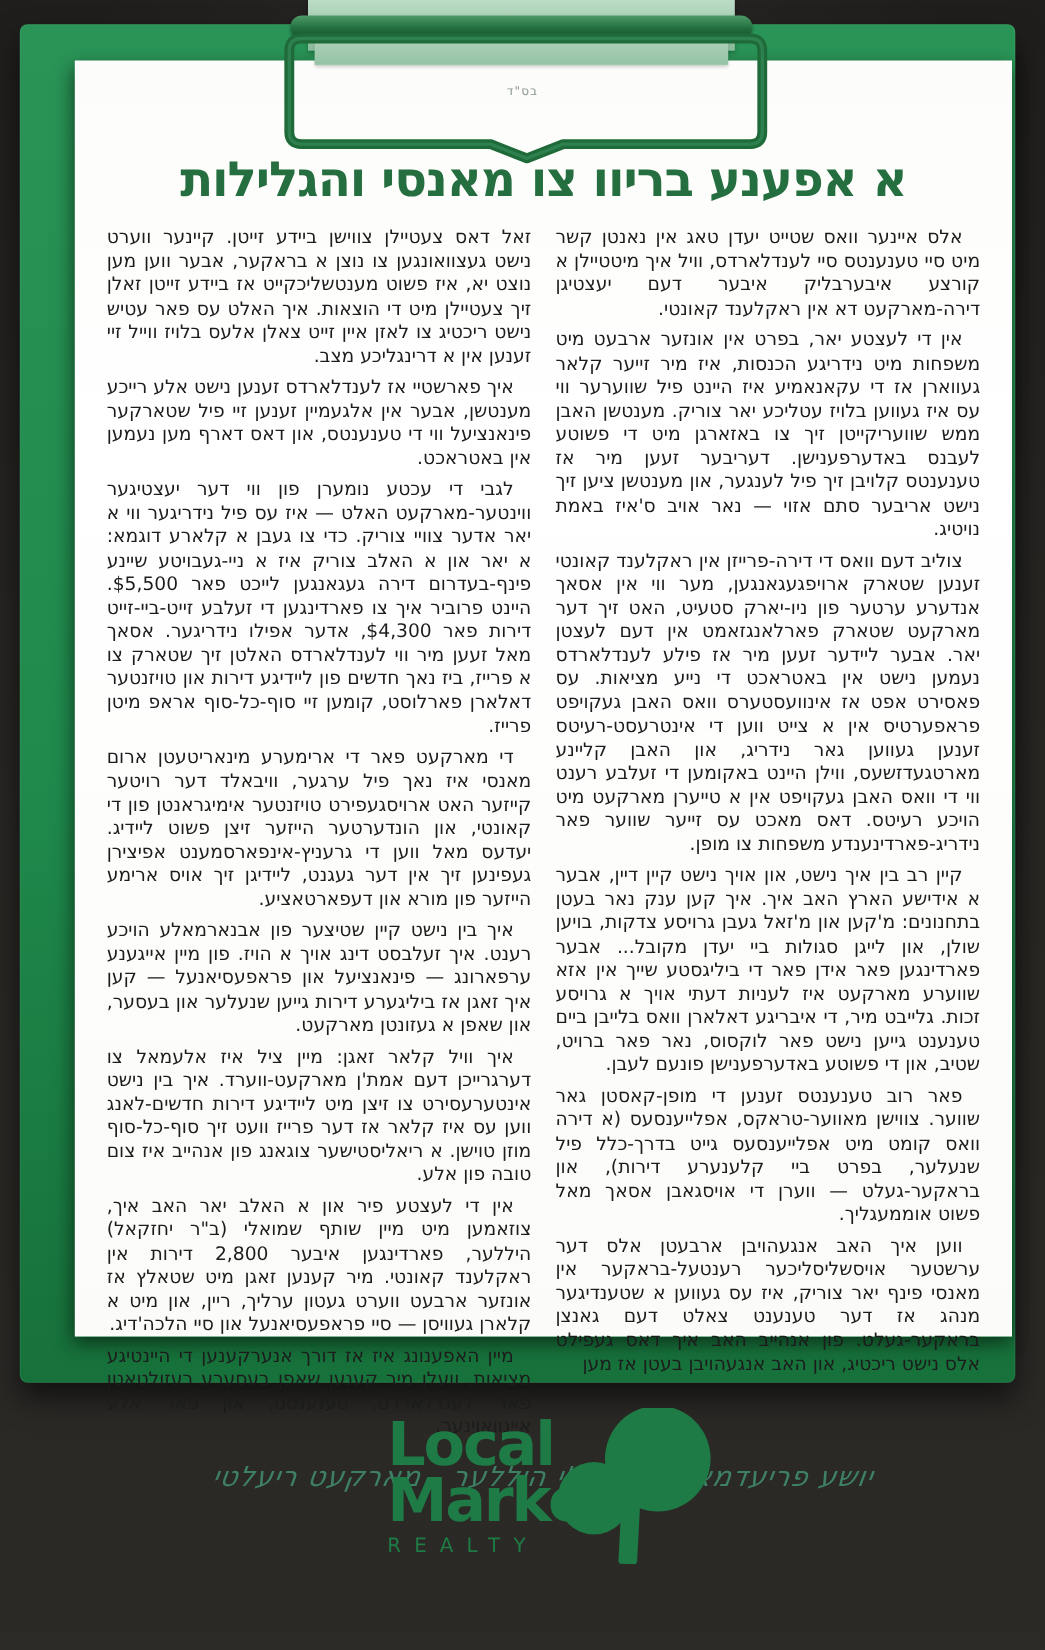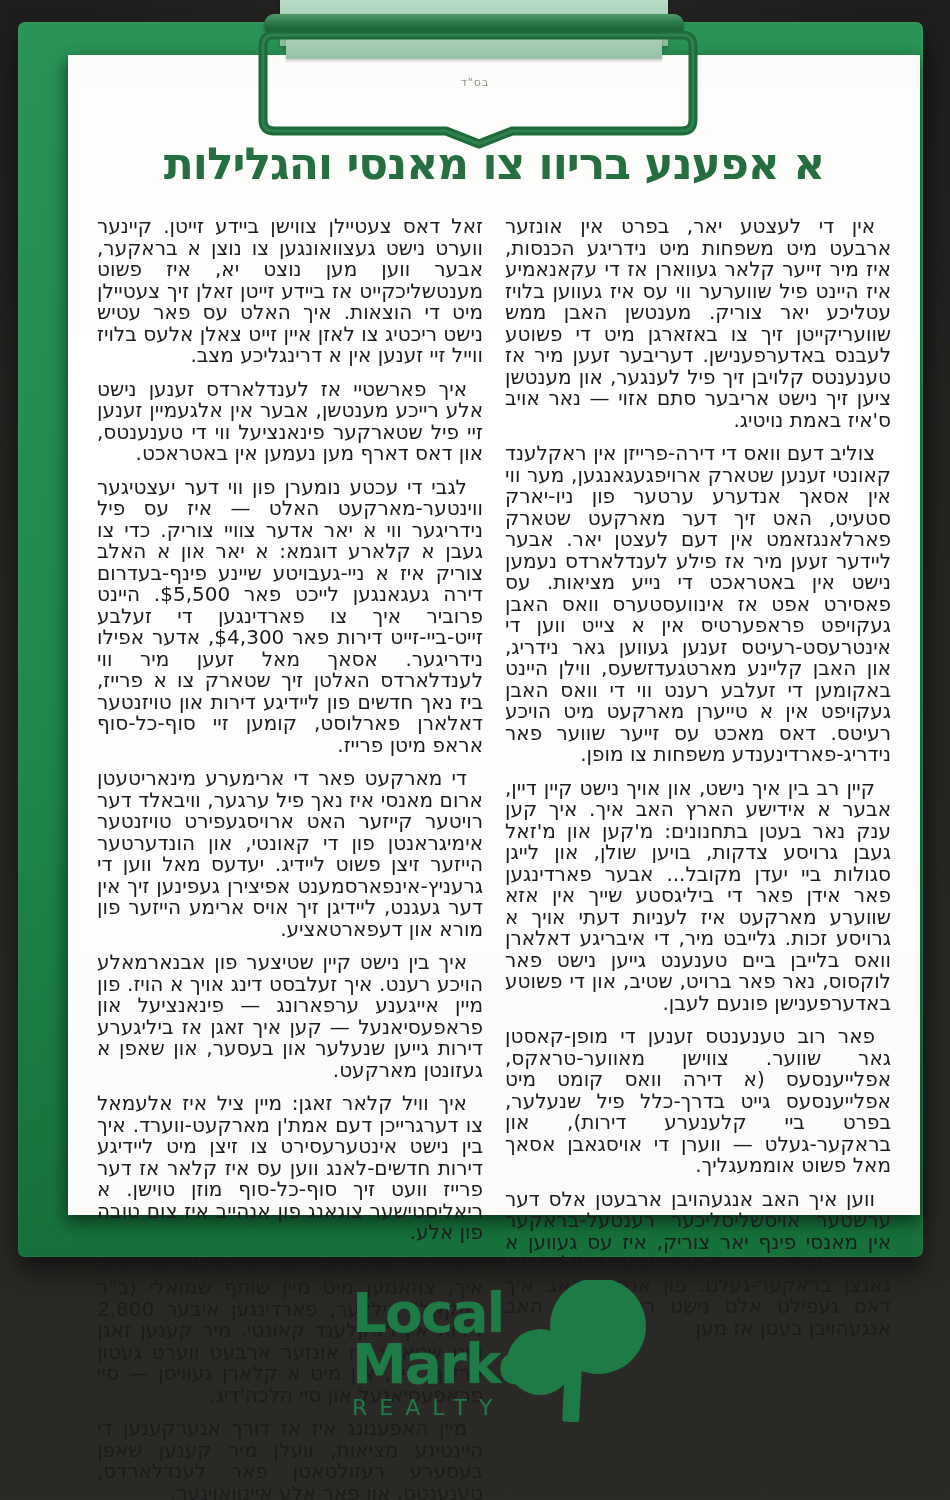--- a/index.html
+++ b/index.html
@@ -36,22 +36,22 @@
   }
   h1.title{
     margin:0 0 16px 0;text-align:center;
     font-size:44px;font-weight:bold;color:var(--title);
     letter-spacing:-1px;line-height:1.1;
     font-family:"DejaVu Sans", sans-serif;
   }
   .cols{display:flex;gap:22px;}
   .col{flex:1 1 0;min-width:0;}
   .col p{
-    margin:12px 0 7px 0;
-    font-size:20px;line-height:21.5px;color:#1c1c1c;
+    margin:2px 0 7px 0;
+    font-size:17px;line-height:21.5px;color:#1c1c1c;
     text-align:justify;text-indent:16px;
   }
   .col-left p:first-child{text-indent:0;}
   .signature{
     margin-top:12px;text-align:center;
     font-size:25px;font-style:italic;color:var(--sig);
     transform:skewX(-10deg);
     letter-spacing:1px;
   }
   
@@ -72,33 +72,34 @@
   }
   .clip-wire{position:absolute;left:258px;top:30px;width:440px;height:122px;}
   
   .logo{position:absolute;left:352px;top:1288px;color:var(--logo);}
   .logo-word{
     font-weight:bold;font-size:55px;line-height:0.92;letter-spacing:-2px;
     color:var(--logo);
   }
   .logo-realty{
     margin-top:6px;padding-right:0;padding-left:0;
-    font-size:22px;letter-spacing:12px;color:var(--logo);font-weight:500;
+    font-size:18px;letter-spacing:12px;color:var(--logo);font-weight:500;
   }
   .logo-tree{position:absolute;left:146px;top:-8px;}
 </style>
 </head>
 <body>
 
 <div class="board"></div>
 
 <div class="paper">
   <h1 class="title">א אפענע בריוו צו מאנסי והגלילות</h1>
   <div class="cols">
     <div class="col col-right">
+        <p>אלס איינער וואס שטייט יעדן טאג אין נאנטן קשר מיט סיי טענענטס סיי לענדלארדס, וויל איך מיטטיילן א קורצע איבערבליק איבער דעם יעצטיגן דירה-מארקעט דא אין ראקלענד קאונטי.</p>
         <p>אין די לעצטע יאר, בפרט אין אונזער ארבעט מיט משפחות מיט נידריגע הכנסות, איז מיר זייער קלאר געווארן אז די עקאנאמיע איז היינט פיל שווערער ווי עס איז געווען בלויז עטליכע יאר צוריק. מענטשן האבן ממש שוועריקייטן זיך צו באזארגן מיט די פשוטע לעבנס באדערפענישן. דעריבער זעען מיר אז טענענטס קלויבן זיך פיל לענגער, און מענטשן ציען זיך נישט אריבער סתם אזוי — נאר אויב ס'איז באמת נויטיג.</p>
         <p>צוליב דעם וואס די דירה-פרייזן אין ראקלענד קאונטי זענען שטארק ארויפגעגאנגען, מער ווי אין אסאך אנדערע ערטער פון ניו-יארק סטעיט, האט זיך דער מארקעט שטארק פארלאנגזאמט אין דעם לעצטן יאר. אבער ליידער זעען מיר אז פילע לענדלארדס נעמען נישט אין באטראכט די נייע מציאות. עס פאסירט אפט אז אינוועסטערס וואס האבן געקויפט פראפערטיס אין א צייט ווען די אינטרעסט-רעיטס זענען געווען גאר נידריג, און האבן קליינע מארטגעדזשעס, ווילן היינט באקומען די זעלבע רענט ווי די וואס האבן געקויפט אין א טייערן מארקעט מיט הויכע רעיטס. דאס מאכט עס זייער שווער פאר נידריג-פארדינענדע משפחות צו מופן.</p>
         <p>קיין רב בין איך נישט, און אויך נישט קיין דיין, אבער א אידישע הארץ האב איך. איך קען ענק נאר בעטן בתחנונים: מ'קען און מ'זאל געבן גרויסע צדקות, בויען שולן, און לייגן סגולות ביי יעדן מקובל... אבער פארדינגען פאר אידן פאר די ביליגסטע שייך אין אזא שווערע מארקעט איז לעניות דעתי אויך א גרויסע זכות. גלייבט מיר, די איבריגע דאלארן וואס בלייבן ביים טענענט גייען נישט פאר לוקסוס, נאר פאר ברויט, שטיב, און די פשוטע באדערפענישן פונעם לעבן.</p>
         <p>פאר רוב טענענטס זענען די מופן-קאסטן גאר שווער. צווישן מאווער-טראקס, אפלייענסעס (א דירה וואס קומט מיט אפלייענסעס גייט בדרך-כלל פיל שנעלער, בפרט ביי קלענערע דירות), און בראקער-געלט — ווערן די אויסגאבן אסאך מאל פשוט אוממעגליך.</p>
         <p>ווען איך האב אנגעהויבן ארבעטן אלס דער ערשטער אויסשליסליכער רענטעל-בראקער אין מאנסי פינף יאר צוריק, איז עס געווען א שטענדיגער מנהג אז דער טענענט צאלט דעם גאנצן בראקער-געלט. פון אנהייב האב איך דאס געפילט אלס נישט ריכטיג, און האב אנגעהויבן בעטן אז מען</p>
       </div>
     <div class="col col-left">
         <p>זאל דאס צעטיילן צווישן ביידע זייטן. קיינער ווערט נישט געצוואונגען צו נוצן א בראקער, אבער ווען מען נוצט יא, איז פשוט מענטשליכקייט אז ביידע זייטן זאלן זיך צעטיילן מיט די הוצאות. איך האלט עס פאר עטיש נישט ריכטיג צו לאזן איין זייט צאלן אלעס בלויז ווייל זיי זענען אין א דרינגליכע מצב.</p>
         <p>איך פארשטיי אז לענדלארדס זענען נישט אלע רייכע מענטשן, אבער אין אלגעמיין זענען זיי פיל שטארקער פינאנציעל ווי די טענענטס, און דאס דארף מען נעמען אין באטראכט.</p>
         <p>לגבי די עכטע נומערן פון ווי דער יעצטיגער ווינטער-מארקעט האלט — איז עס פיל נידריגער ווי א יאר אדער צוויי צוריק. כדי צו געבן א קלארע דוגמא: א יאר און א האלב צוריק איז א ניי-געבויטע שיינע פינף-בעדרום דירה געגאנגען לייכט פאר $5,500. היינט פרוביר איך צו פארדינגען די זעלבע זייט-ביי-זייט דירות פאר $4,300, אדער אפילו נידריגער. אסאך מאל זעען מיר ווי לענדלארדס האלטן זיך שטארק צו א פרייז, ביז נאך חדשים פון ליידיגע דירות און טויזנטער דאלארן פארלוסט, קומען זיי סוף-כל-סוף אראפ מיטן פרייז.</p>

